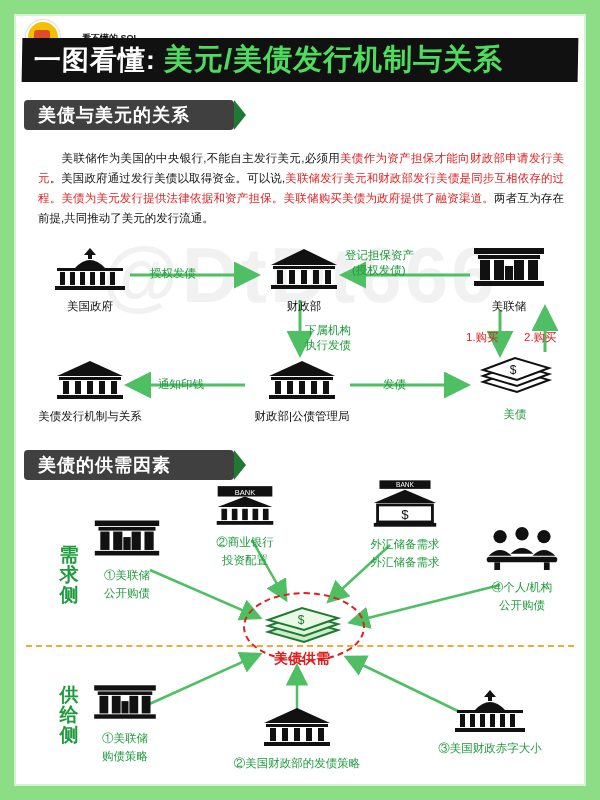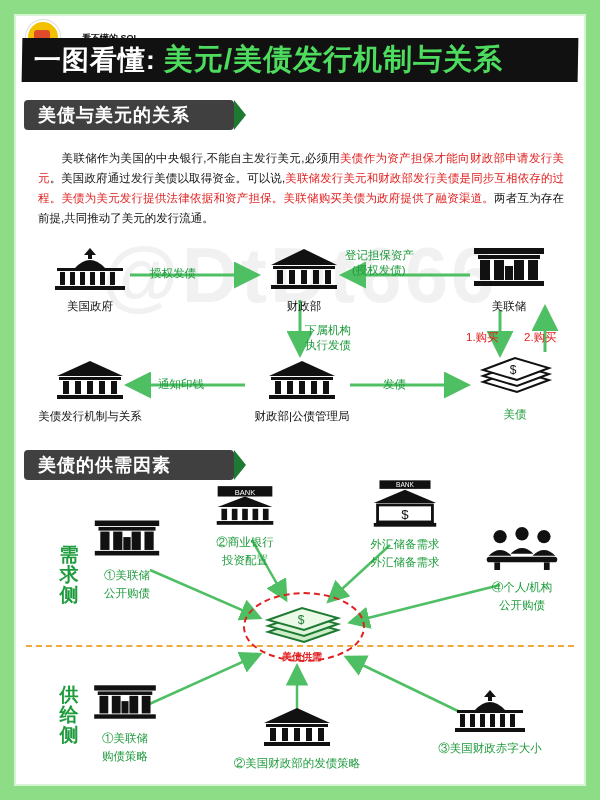--- a/index.html
+++ b/index.html
@@ -230,21 +230,21 @@
     border-top: 2px dashed #f0a93b;
   }
 
   .center-oval {
     position: absolute;
     border: 2px dashed #e02020;
     border-radius: 50%;
   }
   .center-title {
     position: absolute;
-    font-size: 10px;
+    font-size: 14px;
     font-weight: bold;
     color: #e02020;
     text-align: center;
     white-space: nowrap;
   }
 </style>
 </head>
 <body>
 
 <div id="poster">

